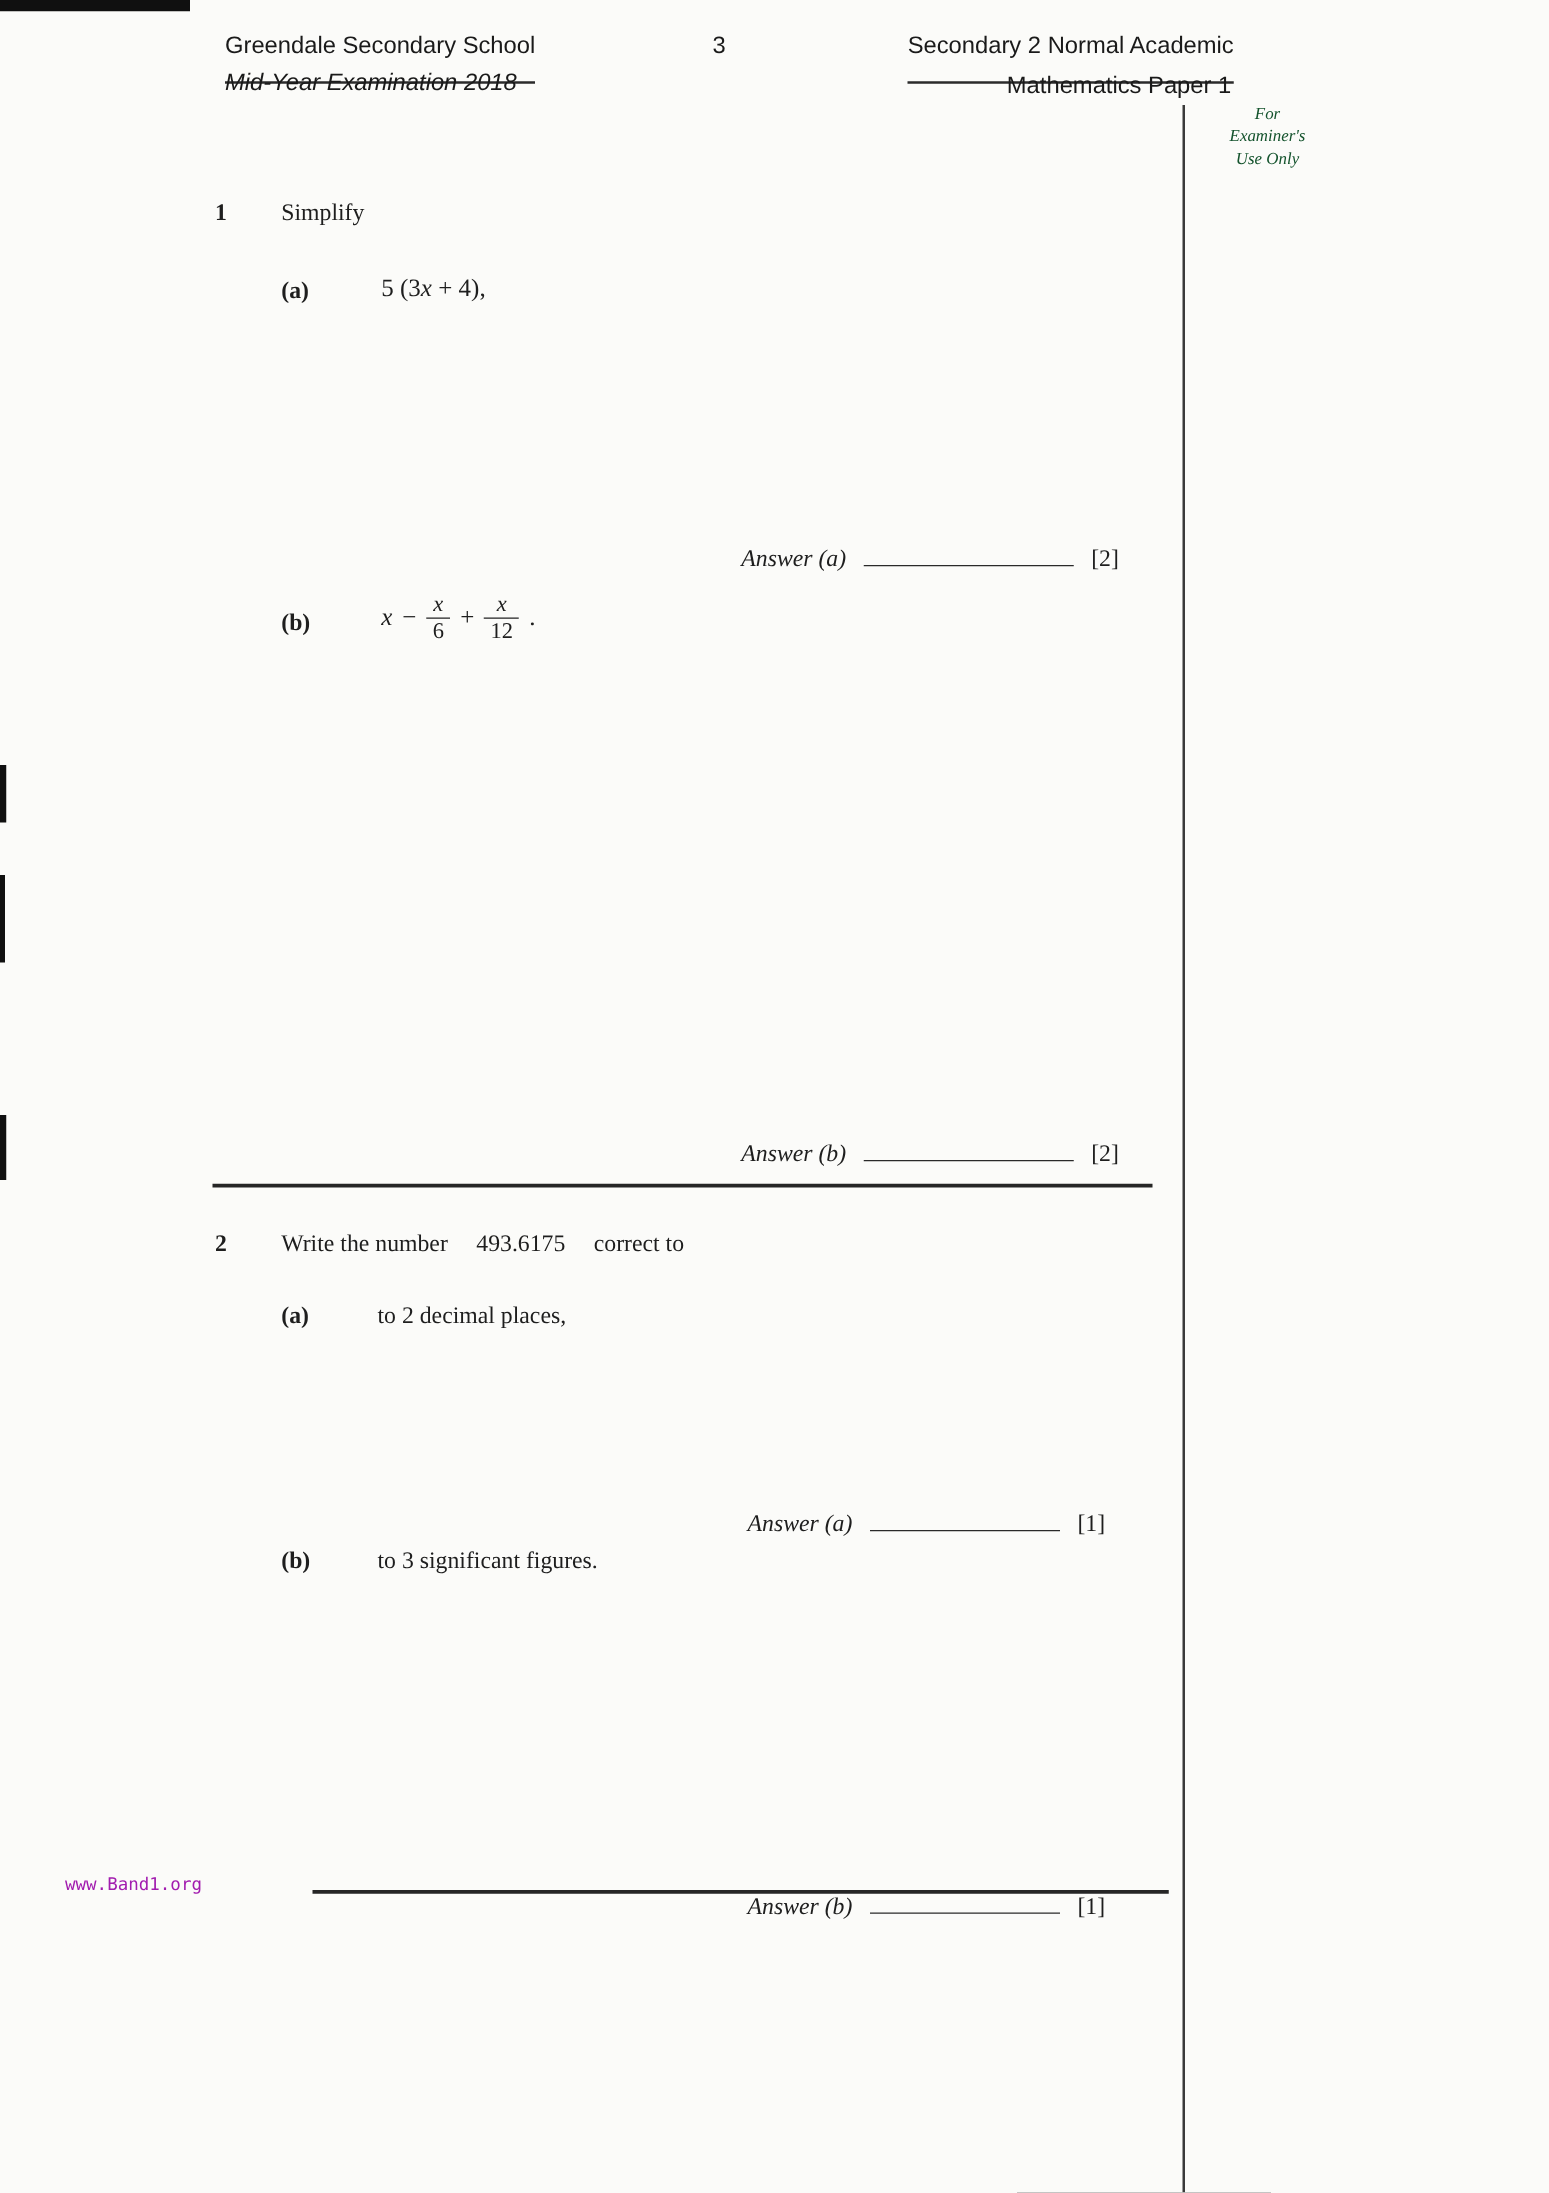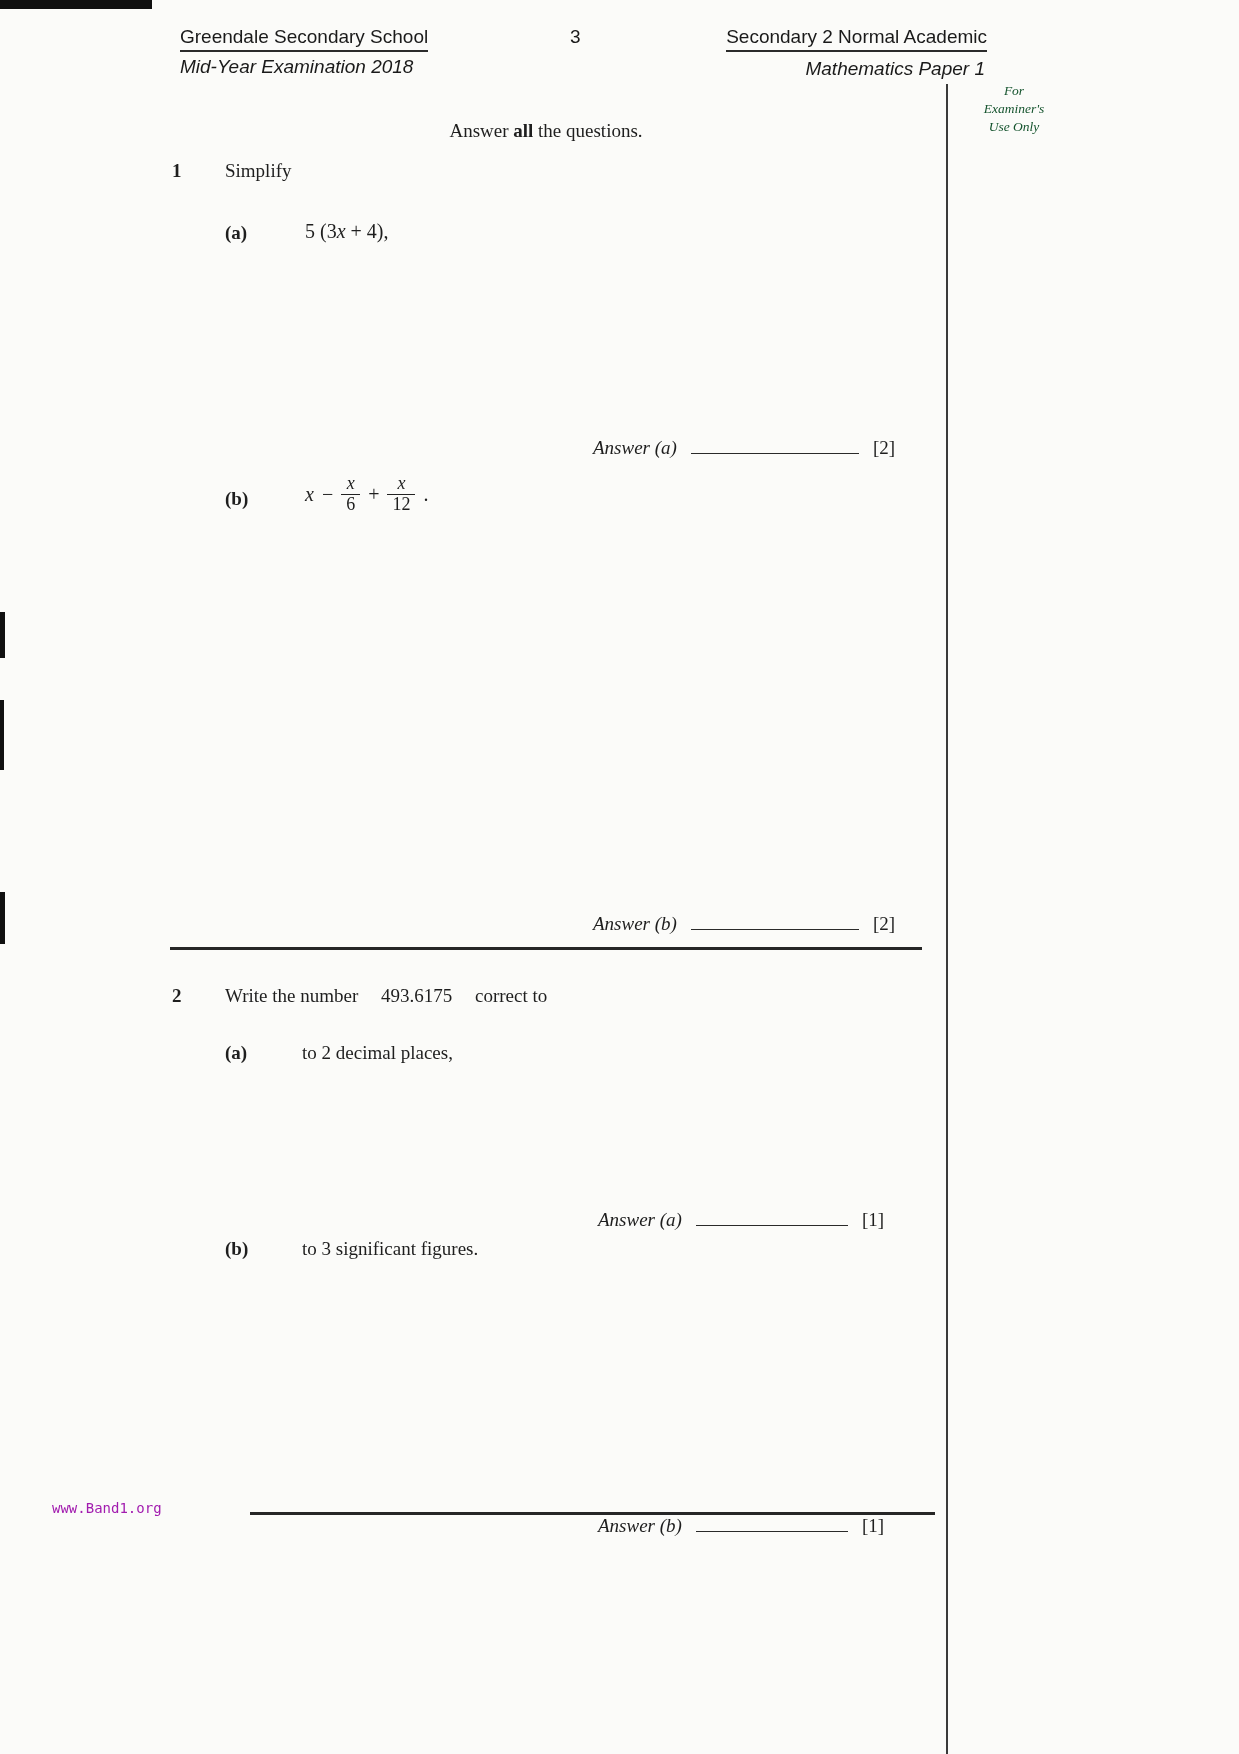--- a/index.html
+++ b/index.html
@@ -9,21 +9,21 @@
     margin: 0 auto;
     background: #fbfbf9;
     font-family: "Liberation Serif", serif;
     color: #1e1e1e;
     overflow: hidden;
   }
   .abs { position: absolute; }
 
   
   .hdr { font-family: "Liberation Sans", sans-serif; font-size: 19px; color:#1a1a1a; }
-  .underlined { border-bottom: 2px solid #2b2b2b; padding-bottom: 2px; }
+  .underlined { border-bottom: 2px solid #2b2b2b; padding-bottom: 17px; }
 
   
   .examiner {
     position:absolute; left:958px; top:82px; width:112px;
     text-align:center; font-style:italic; font-size:13.5px; line-height:1.35; color:#14532d;
   }
   .vrule { position:absolute; left:946px; top:84px; bottom:0; width:2px; background:#3a3a3a; }
 
   
   .body-text { font-size: 19px; }
@@ -63,32 +63,29 @@
 
   <div class="artifact" style="left:0; top:0; width:152px; height:9px;"></div>
   <div class="artifact" style="left:0; top:612px; width:5px; height:46px;"></div>
   <div class="artifact" style="left:0; top:700px; width:4px; height:70px;"></div>
   <div class="artifact" style="left:0; top:892px; width:5px; height:52px;"></div>
 
   <div class="abs hdr underlined" style="left:180px; top:26px;">Greendale Secondary School</div>
   <div class="abs hdr" style="left:570px; top:26px;">3</div>
   <div class="abs hdr underlined" style="right:252px; top:26px;">Secondary 2 Normal Academic</div>
   <div class="abs hdr" style="left:180px; top:56px;font-style:italic;">Mid-Year Examination 2018</div>
-  <div class="abs hdr" style="right:254px; top:58px;font-style:italic;">Mathematics Paper 1</div>
+  <div class="abs hdr" style="right:254px; top:58px;">Mathematics Paper 1</div>
 
   <div class="vrule"></div>
   <div class="examiner">
     <div>For</div>
     <div>Examiner's</div>
     <div>Use Only</div>
   </div>
 
-  <div class="abs body-text" style="left:170px; top:120px; width:752px; text-align:center;">
-    <span>Answer </span><span class="bold">all</span><span> the questions.</span>
-  </div>
 
   <div class="qnum" style="top:160px;">1</div>
   <div class="abs body-text" style="left:225px; top:160px;">Simplify</div>
 
   <div class="part-label" style="top:222px;">(a)</div>
   <div class="abs body-text" style="left:305px; top:220px; font-size:20px;">
     <span>5 (3</span><span class="var">x</span><span> + 4),</span>
   </div>
 
   <div class="answer-row" style="left:593px; top:396px;">

